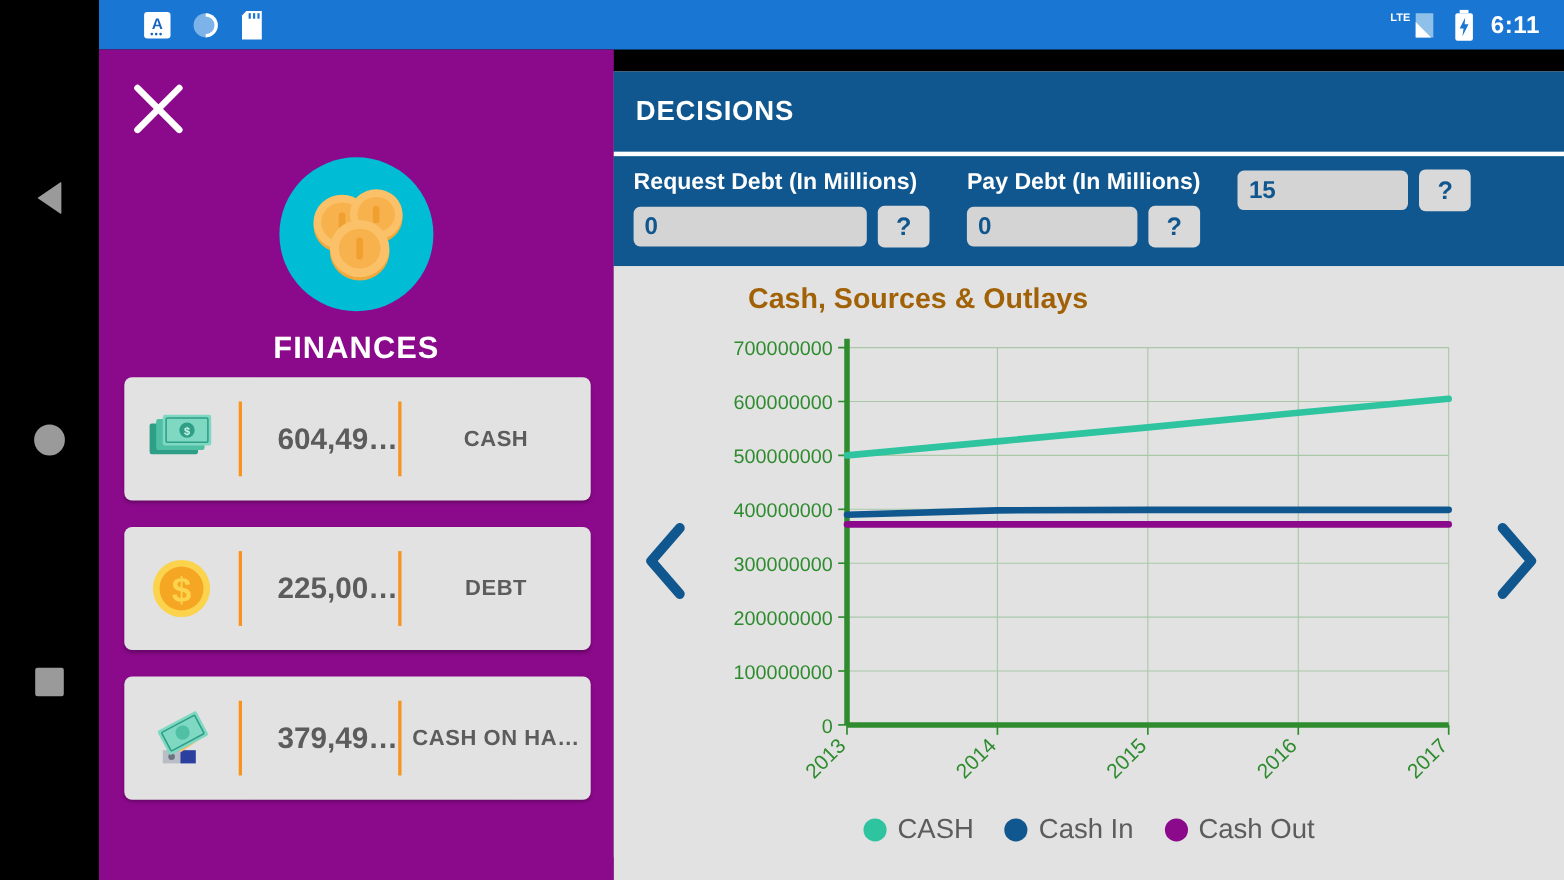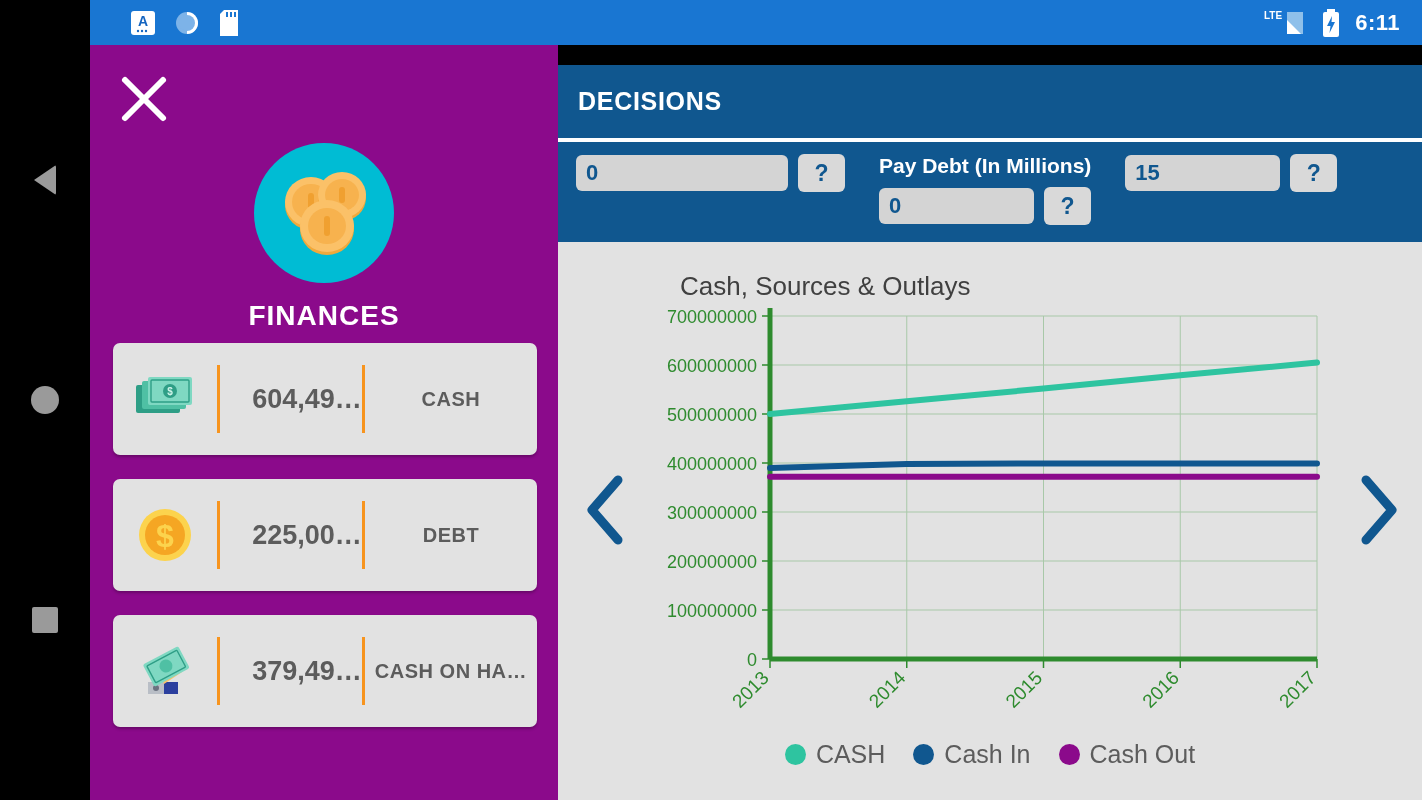--- a/index.html
+++ b/index.html
@@ -52,21 +52,21 @@
   .dec-input { height:36px; background:#D4D4D4; border:none; border-radius:6px; color:#10578F; font-size:22px; font-weight:bold; padding:0 10px; font-family:"Liberation Sans", sans-serif; }
   .dec-help { width:47px; height:38px; background:#D9D9D9; border:none; border-radius:6px; color:#10578F; font-size:23px; font-weight:bold; cursor:pointer; font-family:"Liberation Sans", sans-serif; }
   #in-request { width:212px; }
   #in-pay { width:155px; }
   #in-tax { width:155px; }
   .gap-a { width:34px; }
   .gap-b { width:34px; }
 
   
   #chart-area { position:relative; height:537px; background:#E2E2E2; }
-  #chart-title { position:absolute; left:122px; top:29px; color:#404040; font-size:26px; font-weight:normal; }
+  #chart-title { position:absolute; left:122px; top:14px; color:#a16207; font-size:26px; font-weight:bold; }
   #chart-svg { position:absolute; left:0; top:0; }
   #nav-prev { position:absolute; left:22px; top:228px; cursor:pointer; }
   #nav-next { position:absolute; right:18px; top:228px; cursor:pointer; }
   #legend { position:absolute; left:0; right:0; top:498px; display:flex; justify-content:center; align-items:center; gap:28px; }
   .leg-item { display:flex; align-items:center; gap:10px; }
   .leg-dot { width:21px; height:21px; border-radius:50%; }
   .leg-txt { color:#5c5c5c; font-size:25px; }
 </style>
 </head>
 <body>
@@ -209,20 +209,21 @@
 
   <div id="right">
 
     <div id="dec-header">
       <div id="dec-title">DECISIONS</div>
     </div>
     <div id="dec-divider"></div>
 
     <div id="dec-body">
       <div class="dec-group">
+        <div class="dec-label">Request Debt (In Millions)</div>
         <div class="dec-row">
           <input id="in-request" class="dec-input" value="0" style="">
           <button class="dec-help">?</button>
         </div>
       </div>
       <div class="gap-a"></div>
       <div class="dec-group">
         <div class="dec-label">Pay Debt (In Millions)</div>
         <div class="dec-row">
           <input id="in-pay" class="dec-input" value="0" style="">

